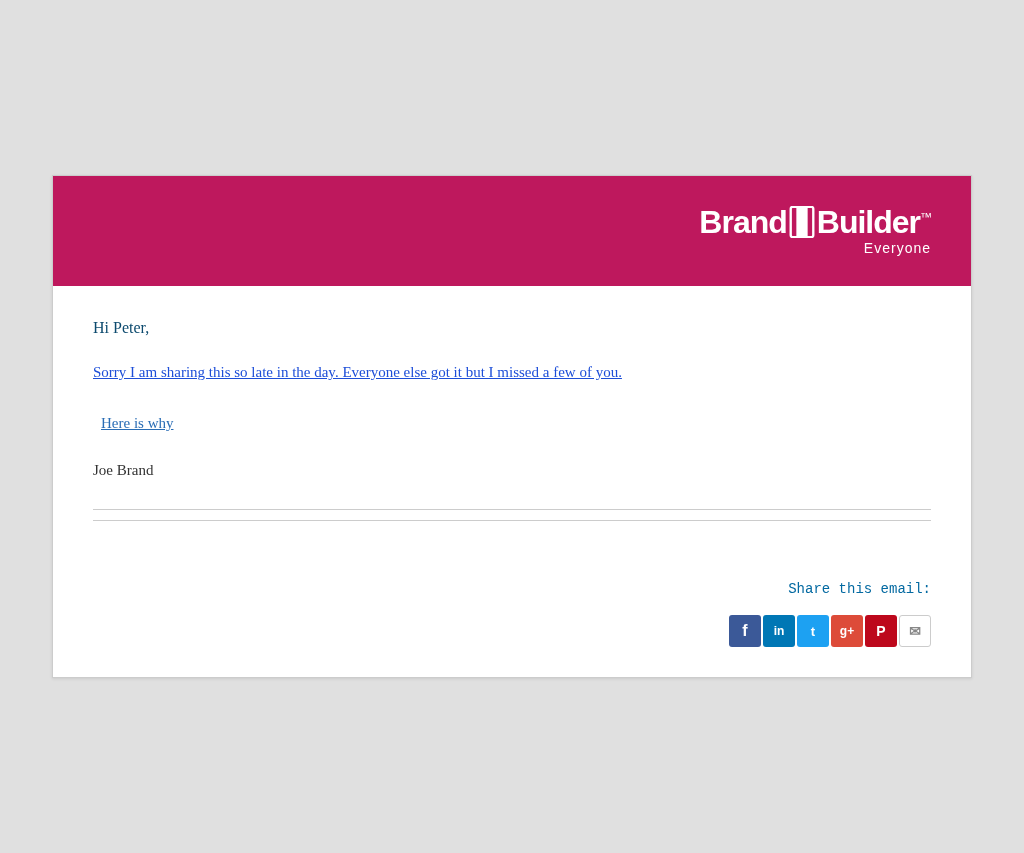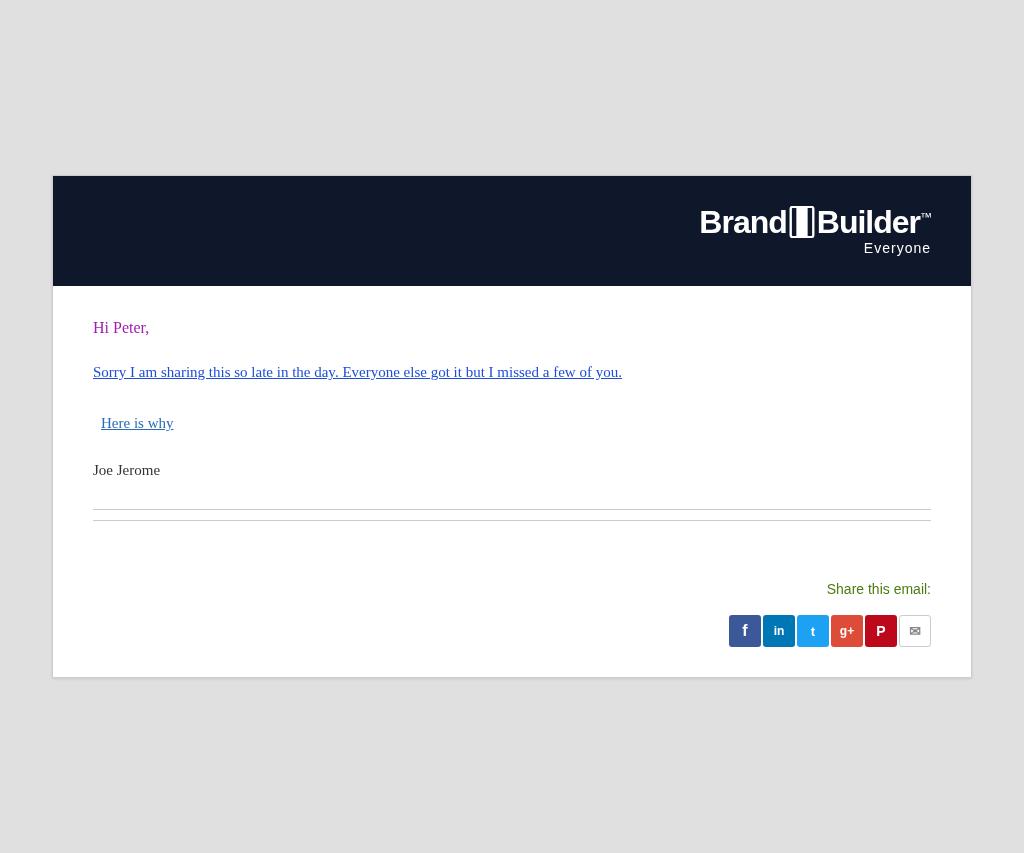--- a/index.html
+++ b/index.html
@@ -27,21 +27,21 @@
     .email-container {
       background-color: #ffffff;
       border: 1px solid #cccccc;
       width: 100%;
       max-width: 920px;
       margin: 0 auto;
       box-shadow: 0 1px 3px rgba(0,0,0,0.1);
     }
 
     .email-header {
-      background-color: #0f172a;
+      background-color: #be185d;
       padding: 30px 40px;
       text-align: right;
     }
 
     .logo-container {
       display: inline-flex;
       flex-direction: column;
       align-items: flex-end;
     }
 
@@ -87,21 +87,21 @@
       vertical-align: super;
       font-weight: normal;
     }
 
     .email-body {
       padding: 30px 40px;
     }
 
     .email-greeting {
       font-size: 16px;
-      color: #a21caf;
+      color: #0c4a6e;
       margin-bottom: 20px;
       line-height: 1.5;
     }
 
     .email-paragraph {
       font-size: 15px;
       color: #1d4ed8;
       margin-bottom: 20px;
       line-height: 1.6;
       text-decoration: underline;
@@ -137,23 +137,23 @@
       margin: 10px 0 20px 0;
     }
 
     .email-footer {
       padding: 10px 40px 30px 40px;
       text-align: right;
     }
 
     .share-label {
       font-size: 14px;
-      color: #4d7c0f;
+      color: #0369a1;
       margin-bottom: 18px;
-      font-family: Liberation Sans, sans-serif;
+      font-family: Liberation Mono, monospace;
     }
 
     .share-icons {
       display: flex;
       justify-content: flex-end;
       gap: 2px;
       align-items: center;
     }
 
     .share-icon {
@@ -220,21 +220,21 @@
     </div>
 
     <div class="email-body">
       <p class="email-greeting">Hi Peter,</p>
       <p class="email-paragraph">Sorry I am sharing this so late in the day.  Everyone else got it but I missed a few of you.</p>
 
       <div class="email-link-container">
         <a class="email-link" href="#">Here is why</a>
       </div>
 
-      <p class="email-signature">Joe Jerome</p>
+      <p class="email-signature">Joe Brand</p>
 
       <hr class="email-divider">
       <hr class="email-divider-second">
     </div>
 
     <div class="email-footer">
       <div class="share-label">Share this email:</div>
       <div class="share-icons">
         <a class="share-icon share-icon-facebook" href="#" title="Facebook">f</a>
         <a class="share-icon share-icon-linkedin" href="#" title="LinkedIn" style="font-size:12px;">in</a>

